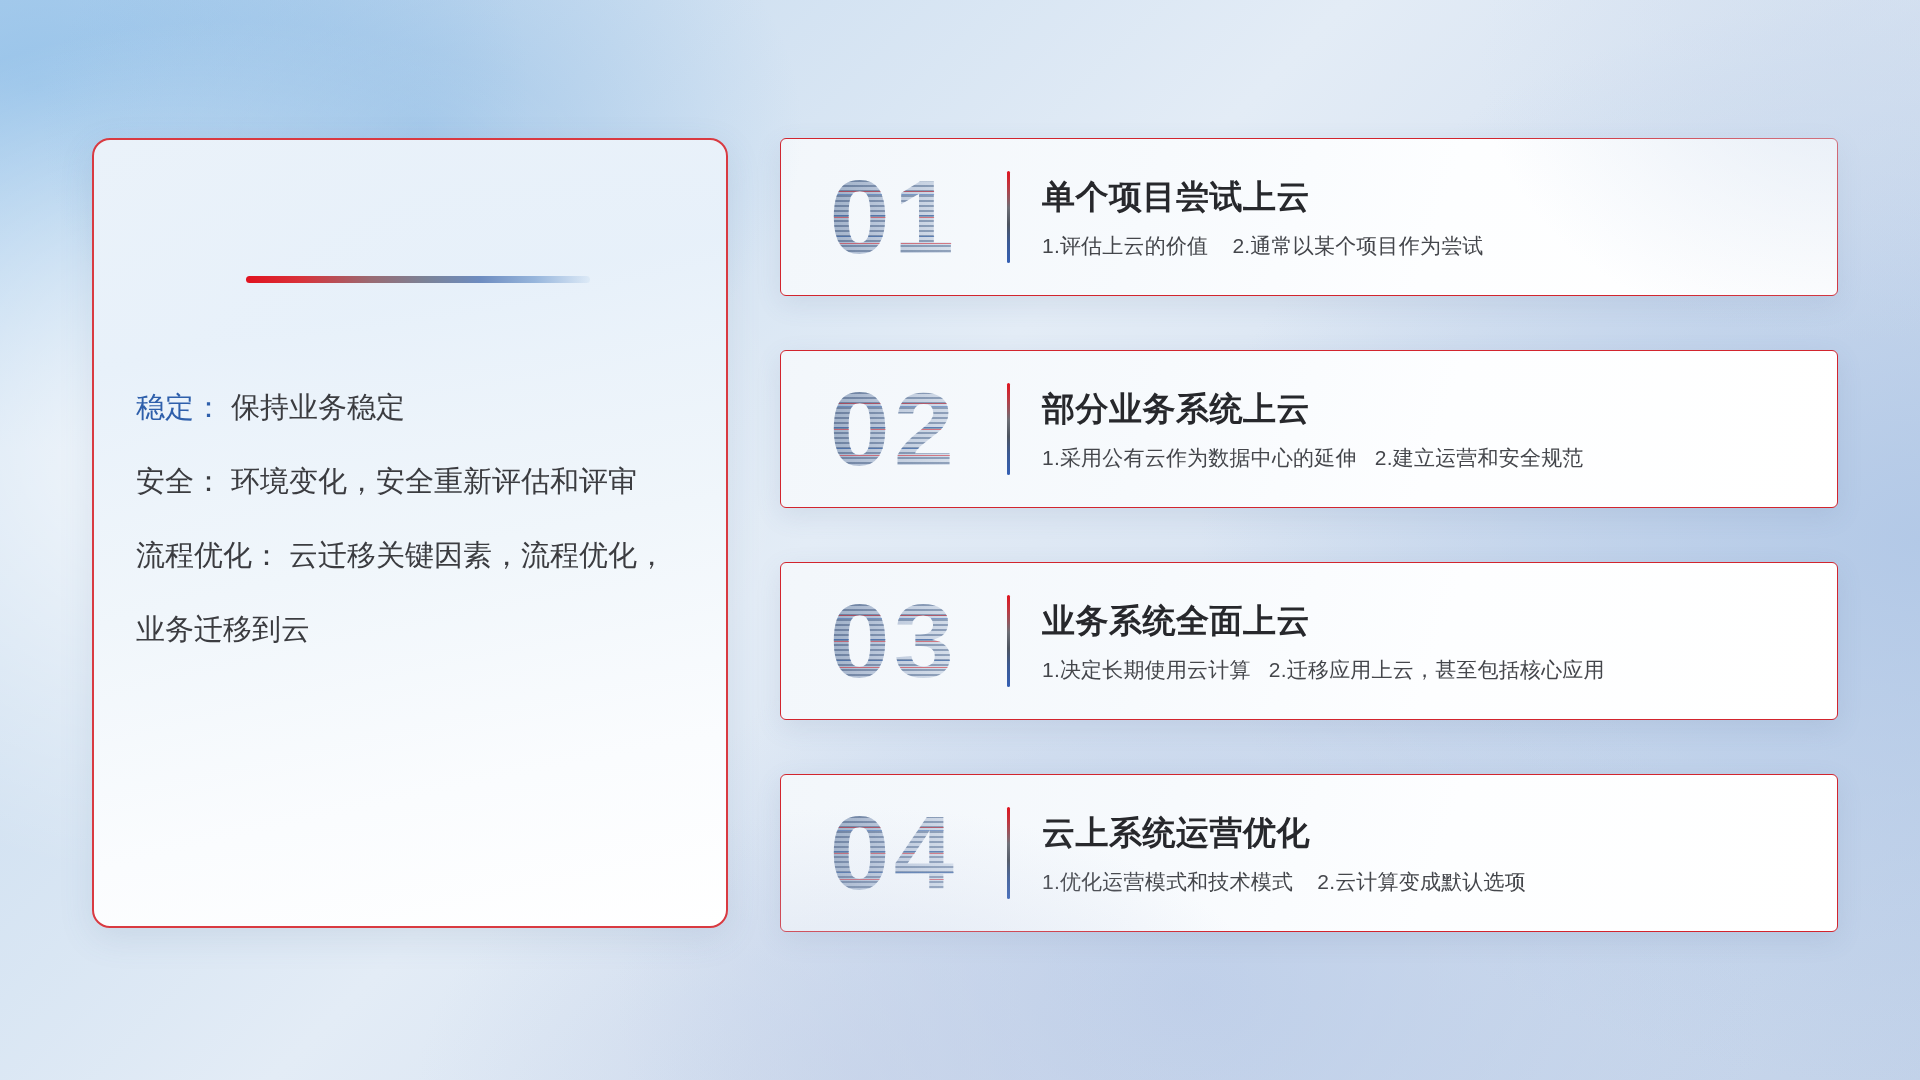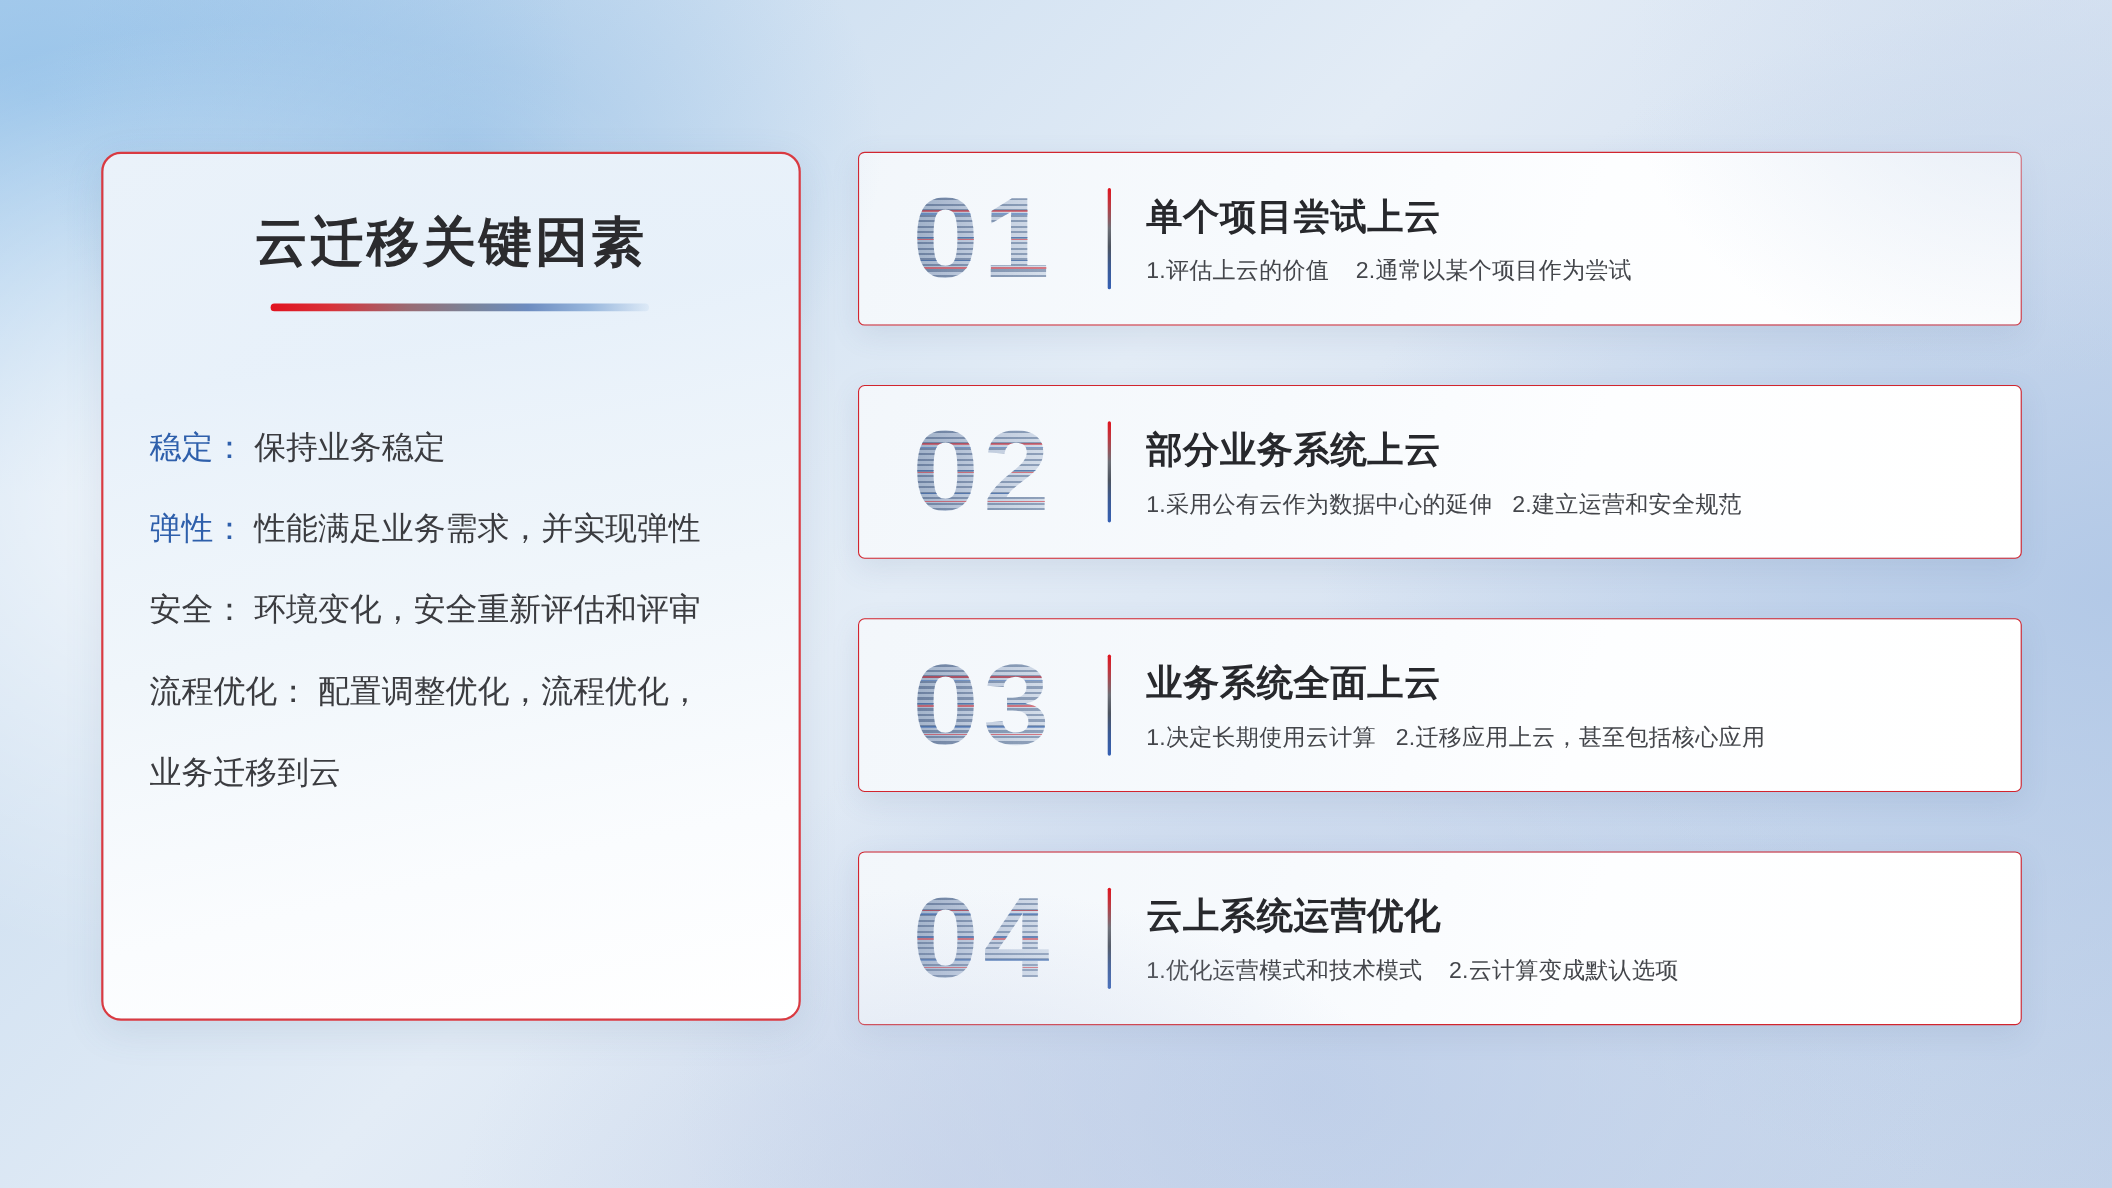--- a/index.html
+++ b/index.html
@@ -234,45 +234,40 @@
   }
 </style>
 </head>
 <body>
 
 <div class="stage">
 
   <section class="left-panel">
     <div class="left-panel-inner">
 
-      <h1 class="panel-title">云迁移关键因素</h1>
 
       <div class="title-rule"></div>
 
       <div class="factor-list">
 
         <div class="factor-row">
           <span class="factor-key blue">稳定：</span>
           <span class="factor-val">保持业务稳定</span>
         </div>
 
-        <div class="factor-row">
-          <span class="factor-key blue">弹性：</span>
-          <span class="factor-val">性能满足业务需求，并实现弹性</span>
-        </div>
 
         <div class="factor-row">
           <span class="factor-key dark">安全：</span>
           <span class="factor-val">环境变化，安全重新评估和评审</span>
         </div>
 
 
         <div class="factor-row">
           <span class="factor-key dark">流程优化：</span>
-          <span class="factor-val">配置调整优化，流程优化，</span>
+          <span class="factor-val">云迁移关键因素，流程优化，</span>
         </div>
 
         <div class="factor-row">
           <span class="factor-val">业务迁移到云</span>
         </div>
 
       </div>
     </div>
   </section>
 

